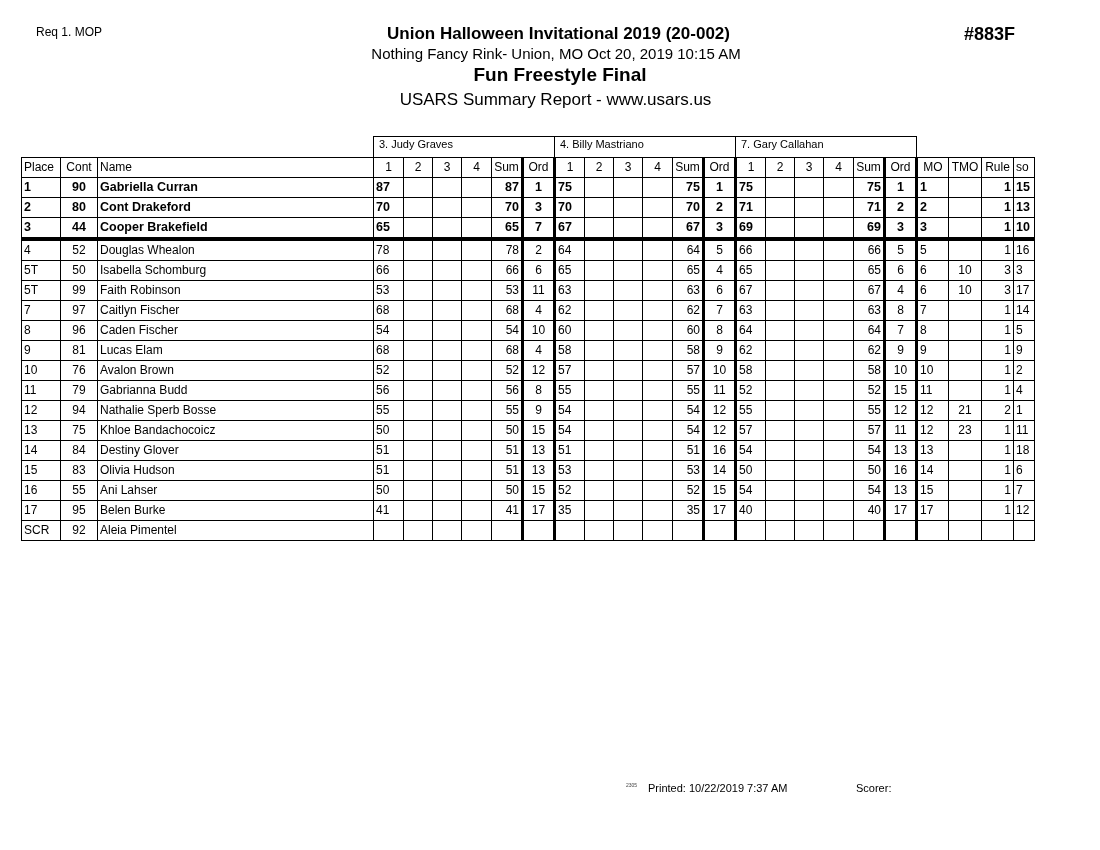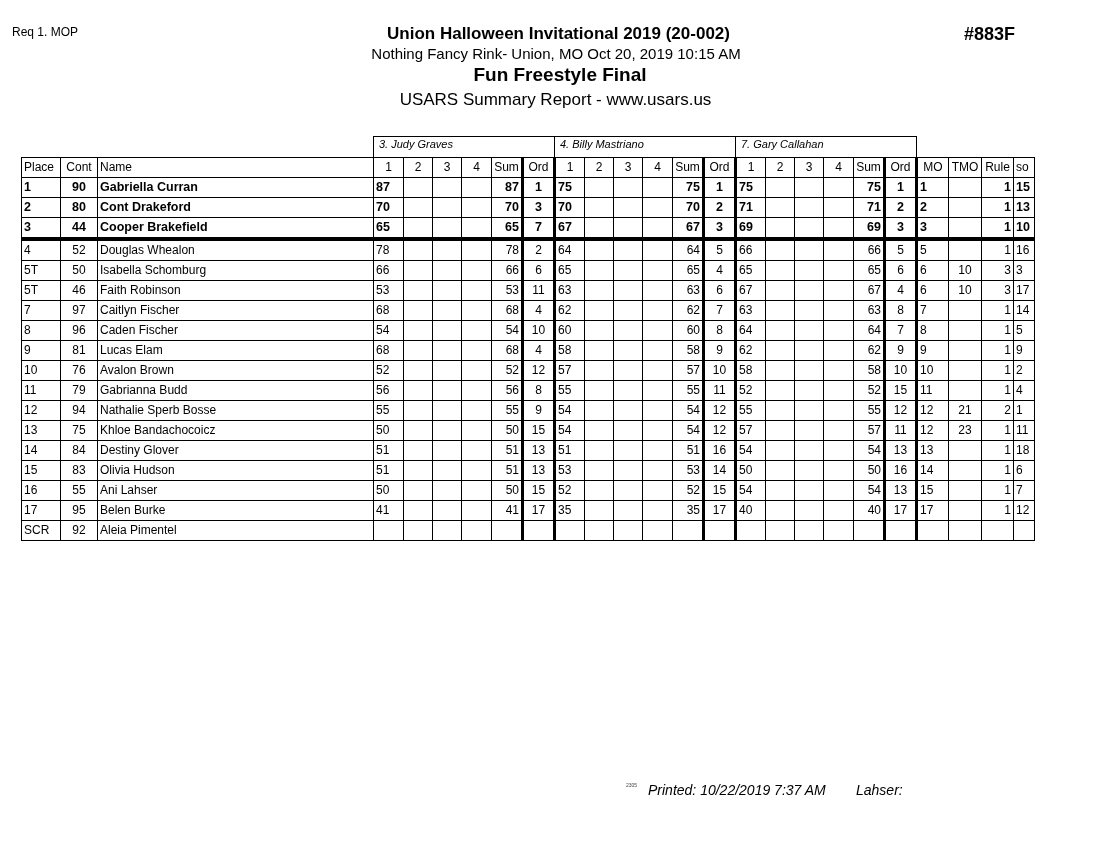--- a/index.html
+++ b/index.html
@@ -1,36 +1,36 @@
 <!DOCTYPE html>
 <html><head>
 <meta charset="utf-8">
 <style>
   html, body { margin:0; padding:0; background:#fff; }
   body { width:1100px; height:850px; position:relative; font-family:"Liberation Sans", sans-serif; color:#000; overflow:hidden; }
-  .req { position:absolute; left:12px; top:25px; font-size:12px; }
+  .req { position:absolute; left:36px; top:25px; font-size:12px; }
   .code { position:absolute; left:964px; top:24px; font-size:18px; font-weight:bold; }
   .hdr { position:absolute; left:0; width:1100px; text-align:center; }
   .hdr .t1 { position:absolute; left:0; right:0; top:24px; font-size:17px; font-weight:bold; padding-left:17px; }
   .hdr .t2 { position:absolute; left:12px; right:0; top:45px; font-size:15px; }
   .hdr .t3 { position:absolute; left:0; right:0; top:64px; font-size:19px; font-weight:bold; padding-left:20px;}
   .hdr .t4 { position:absolute; left:0; right:0; top:90px; font-size:17px; padding-left:11px;}
   table.sheet { position:absolute; left:21px; top:136px; border-collapse:collapse; font-size:12px; table-layout:fixed; }
   table.sheet td, table.sheet th { border:1px solid #000; padding:0 2px; height:19px; line-height:19px; white-space:nowrap; overflow:hidden; font-weight:normal; text-align:left; }
-  table.sheet tr.jrow td { height:20px; line-height:14px; vertical-align:top; font-size:11px; padding-left:5px;font-style:italic; }
+  table.sheet tr.jrow td { height:20px; line-height:14px; vertical-align:top; font-size:11px; padding-left:5px; }
   table.sheet td.nb { border:none; }
   table.sheet tr.colhead td { text-align:center; }
   table.sheet tr.colhead td.l { text-align:left;margin-top:8px; }
   .c { text-align:center !important; }
   .r { text-align:right !important; }
   .ord { font-weight:bold; text-align:center !important; border-left:3px solid #000 !important; border-right:3px solid #000 !important; }
   .ordh { border-left:3px solid #000 !important; border-right:3px solid #000 !important; text-align:center !important;}
   tr.top3 td { font-weight:bold; font-size:12.5px; }
   tr.sep td { border-bottom:4px solid #000 !important; }
-  .footer { position:absolute; top:782px; font-size:14px;font-style:italic; }
+  .footer { position:absolute; top:782px; font-size:11px; }
   .sup { font-size:5px; position:absolute; left:626px; top:782px; color:#444; }
 </style>
 </head>
 <body>
 
 <div class="req">Req 1. MOP</div>
 <div class="code">#883F</div>
 <div class="hdr">
   <div class="t1">Union Halloween Invitational 2019 (20-002)</div>
   <div class="t2">Nothing Fancy Rink- Union, MO  Oct 20, 2019  10:15 AM</div>
@@ -231,21 +231,21 @@
         <td></td>
         <td class="r">65</td>
         <td class="ord">6</td>
         <td>6</td>
         <td class="c">10</td>
         <td class="r">3</td>
         <td>3</td>
       </tr>
       <tr>
         <td>5T</td>
-        <td class="c">46</td>
+        <td class="c">99</td>
         <td>Faith Robinson</td>
         <td>53</td>
         <td></td>
         <td></td>
         <td></td>
         <td class="r">53</td>
         <td class="ord">11</td>
         <td>63</td>
         <td></td>
         <td></td>
@@ -585,13 +585,13 @@
         <td></td>
         <td class="c"></td>
         <td class="r"></td>
         <td></td>
       </tr>
     </tbody>
 </table>
 
 <span class="sup">2305</span>
 <span class="footer" style="left:648px">Printed:  10/22/2019  7:37 AM</span>
-<span class="footer" style="left:856px">Lahser:</span>
+<span class="footer" style="left:856px">Scorer:</span>
 
 </body></html>

